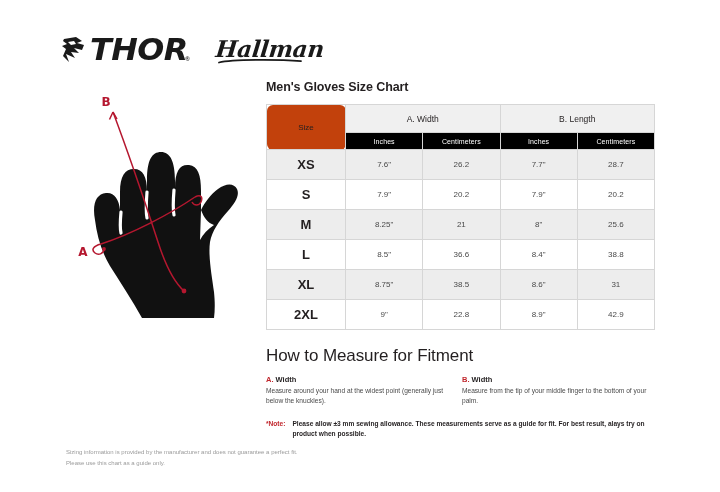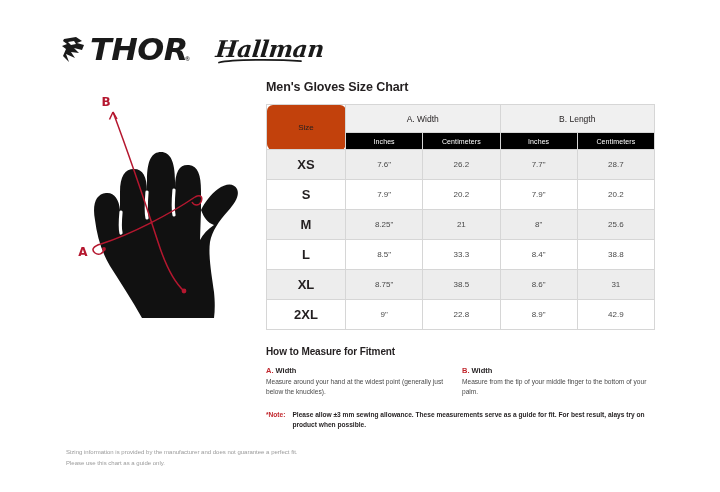--- a/index.html
+++ b/index.html
@@ -165,22 +165,22 @@
     font-size: 13px;
   }
   tbody tr.odd td { background: #ededed; }
   tbody tr.even td { background: #ffffff; }
 
   
   #howto {
     margin-top: 16px;
   }
   #howto-title {
-    font-size: 10px;
-    font-weight: bold;
+    font-size: 17px;
+    font-weight: normal;
     color: #231f20;
     margin: 0 0 9px 0;
     letter-spacing: -0.1px;
   }
   .measure-cols {
     display: flex;
     gap: 0px;
   }
   .measure-col { width: 196px; padding-right: 10px; box-sizing: border-box; }
   .measure-col:nth-child(2) { width: 196px; padding-right: 0; }
@@ -341,21 +341,21 @@
         <tr class="odd">
           <td class="size-cell">M</td>
           <td>8.25"</td>
           <td>21</td>
           <td>8"</td>
           <td>25.6</td>
         </tr>
         <tr class="even">
           <td class="size-cell">L</td>
           <td>8.5"</td>
-          <td>33.3</td>
+          <td>36.6</td>
           <td>8.4"</td>
           <td>38.8</td>
         </tr>
         <tr class="odd">
           <td class="size-cell">XL</td>
           <td>8.75"</td>
           <td>38.5</td>
           <td>8.6"</td>
           <td>31</td>
         </tr>

